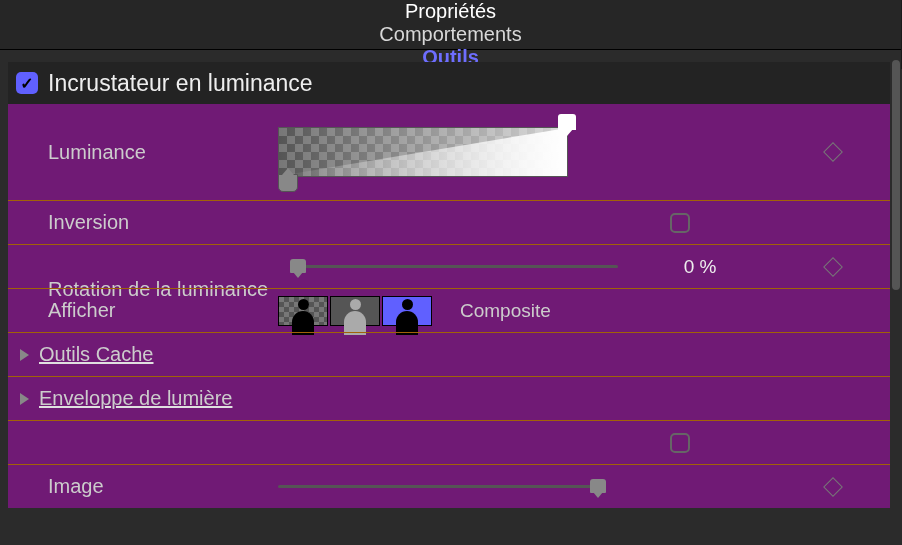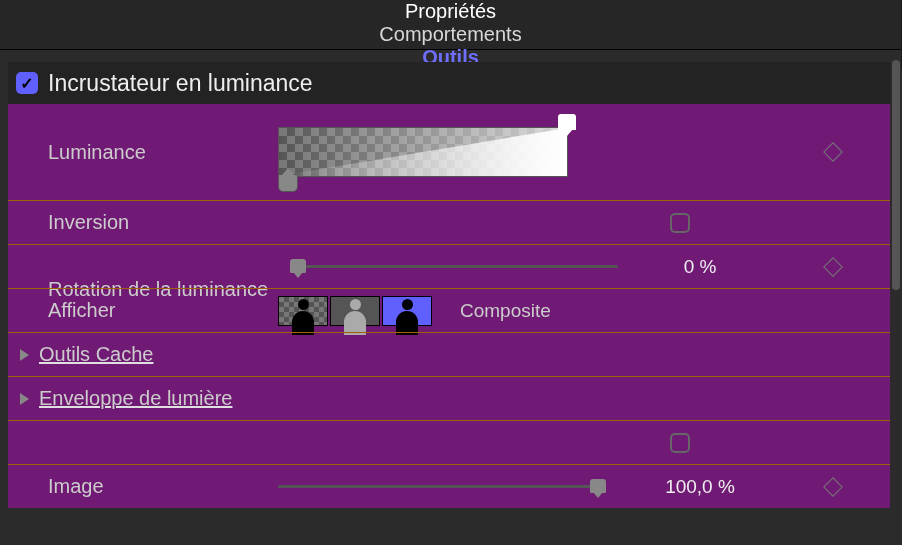--- a/index.html
+++ b/index.html
@@ -144,19 +144,18 @@
         <div class="checkbox off right-check"></div>
       </div>
 
       <div class="row">
         <span class="label">Image</span>
         <div class="control-area">
           <div class="slider-track">
             <div class="slider-thumb" style="left:100%;"></div>
           </div>
         </div>
-        <div class="value-box">100,0 %</div>
         <div class="diamond"></div>
       </div>
 
     </div>
   </div>
 </div>
 
 </body></html>

